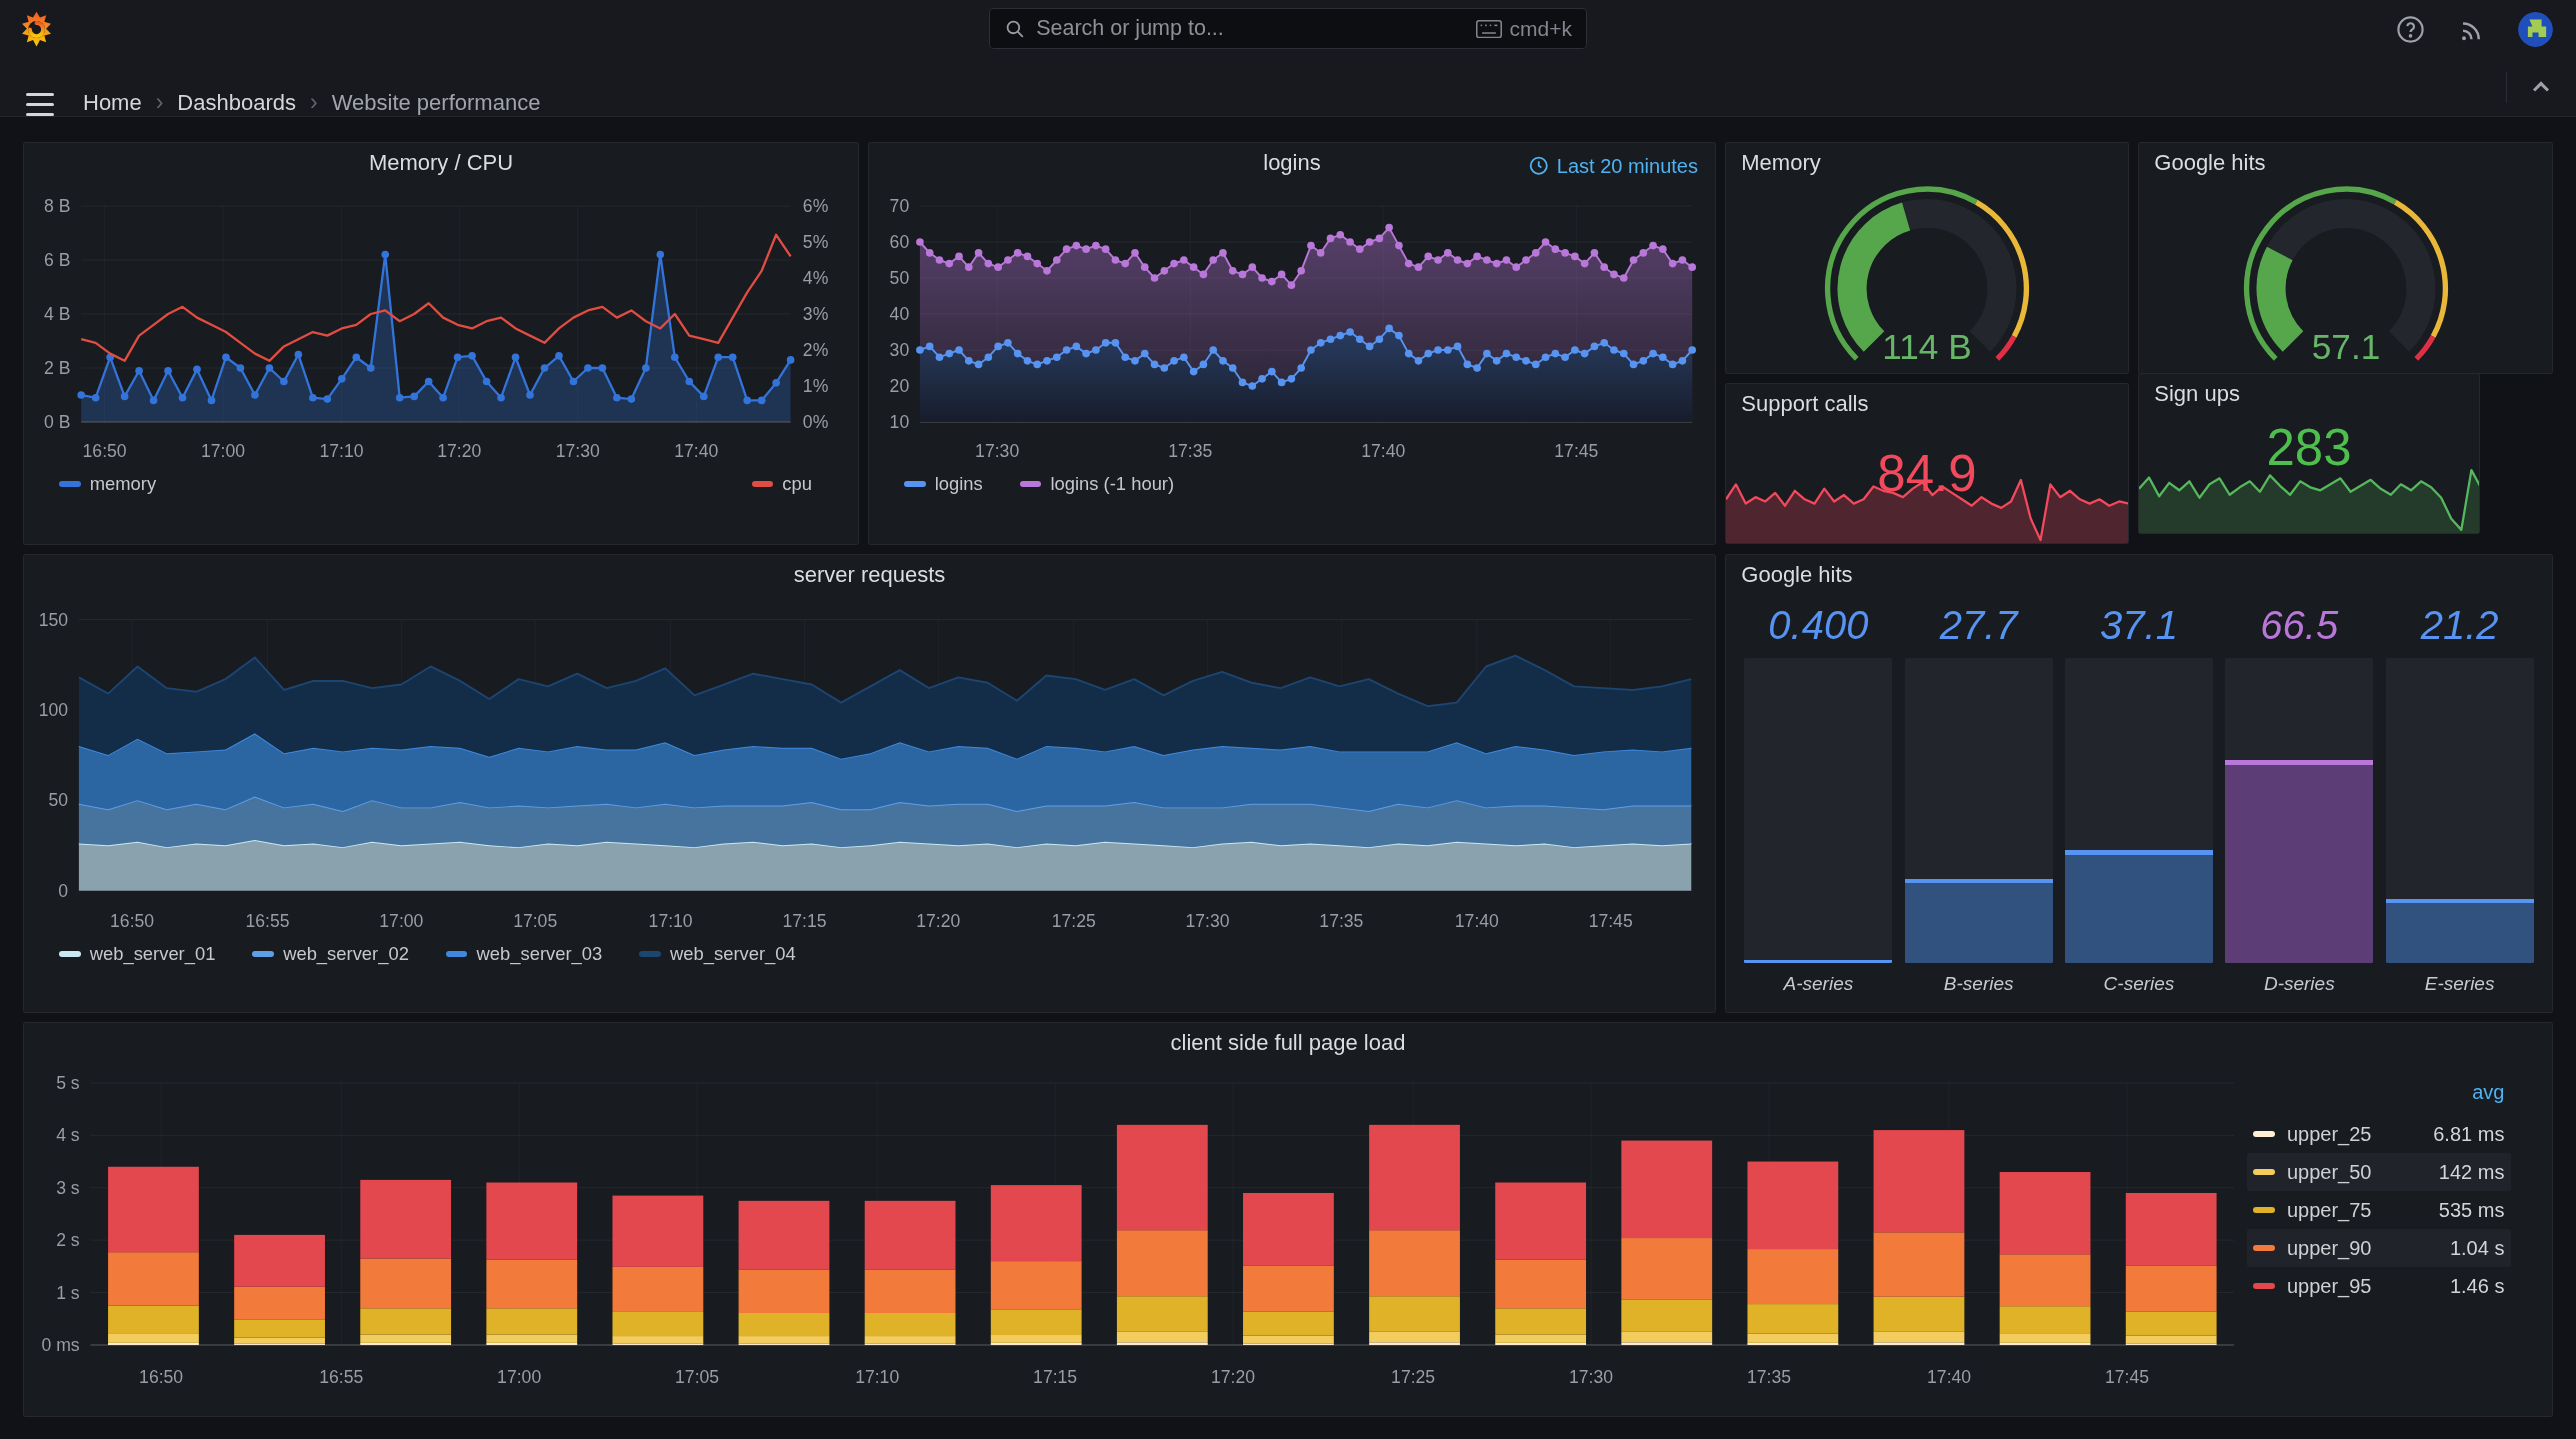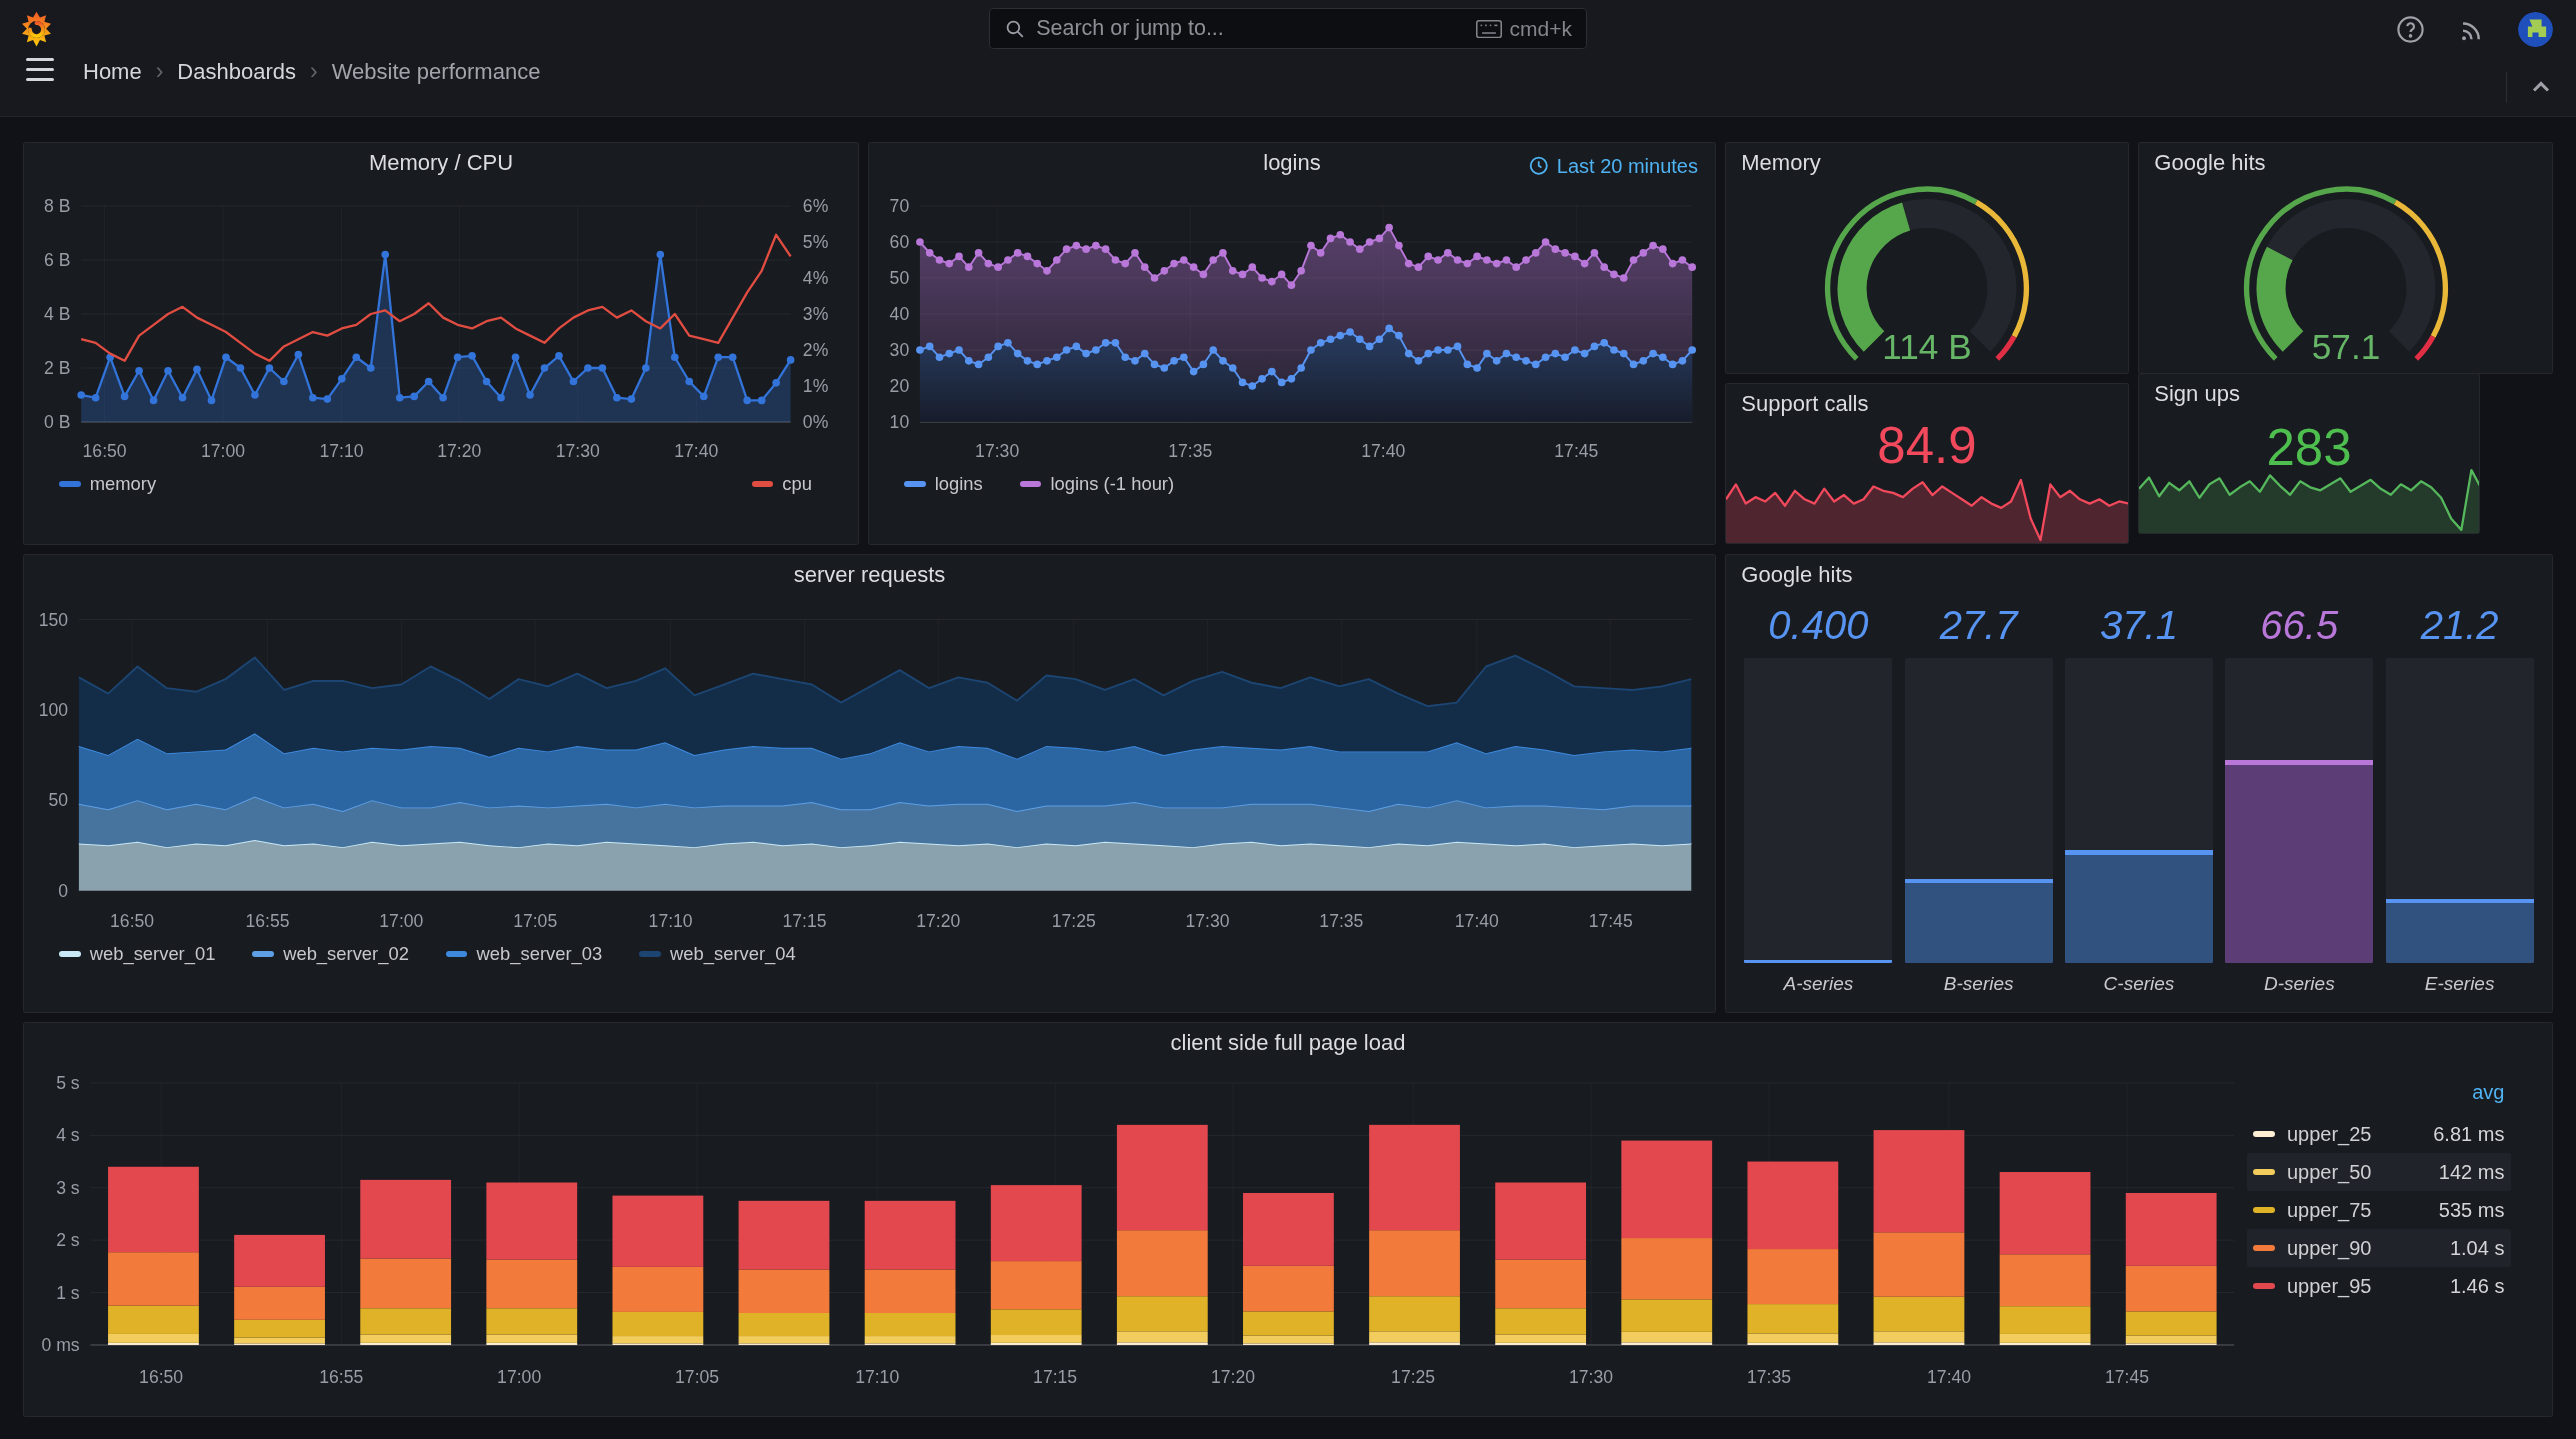--- a/index.html
+++ b/index.html
@@ -15,21 +15,21 @@
   .searchbox { position:absolute; left:50%; top:8.4px; transform:translateX(-50%);
                width:598px; height:41px; background:#0d0e12; border:0.8px solid #2c2f36;
                border-radius:4.6px; display:flex; align-items:center; padding:0 14px; gap:10.7px; }
   .searchbox input { flex:1; background:transparent; border:none; outline:none;
                      font-size:21.5px; color:#c7c8cc; font-family:Liberation Sans, sans-serif; }
   .searchbox input::placeholder { color:#8e9097; }
   .shortcut { display:flex; align-items:center; gap:7.7px; color:#83858d; font-size:21px; }
   .top-icons { position:absolute; right:23px; top:0; height:58px; display:flex; align-items:center; gap:32px; }
   .avatar { width:35px; height:35px; border-radius:50%; overflow:hidden; }
 
-  .breadcrumb-row { position:relative; height:58px; display:flex; align-items:flex-start; padding-left:26px; }
+  .breadcrumb-row { position:relative; height:58px; display:flex; align-items:flex-end; padding-left:26px; }
   .hamburger { width:28px; height:23px; display:flex; flex-direction:column; justify-content:space-between; cursor:pointer; }
   .hamburger div { height:3.1px; background:#d5d6db; border-radius:1.5px; }
   .crumbs { display:flex; align-items:center; gap:14px; margin-left:29px; font-size:22px; }
   .crumb { color:#d5d6db; cursor:pointer; }
   .crumb.current { color:#a2a4ab; }
   .crumb-sep { color:#61646b; font-size:23px; }
   .kiosk { position:absolute; right:21.5px; top:12.3px; display:flex; align-items:center; gap:20px; height:34px; }
   .kiosk .divider { width:0.8px; height:31px; background:#2a2d33; }
 
   
@@ -502,21 +502,21 @@
         <path d="M88.07611844574883 229.92388155425118 A130 130 0 0 1 244.40962689621293 25.0779031230351" stroke="#56A64B" stroke-width="7" fill="none"></path>
         <path d="M244.40962689621293 25.0779031230351 A130 130 0 0 1 293.91986840570235 200.62797763322283" stroke="#EAB839" stroke-width="7" fill="none"></path>
         <path d="M293.91986840570235 200.62797763322283 A130 130 0 0 1 271.9238815542513 229.92388155425107" stroke="#E02F44" stroke-width="7" fill="none"></path>
         <text x="180" y="230" text-anchor="middle" fill="#67B668" font-size="46" font-weight="500">57.1</text>
       </svg>
     </div>
 </div>
 
 <div class="panel p5">
   <div class="ptitle-l">Support calls</div>
-  <div class="stat-value" style="top:32px;color:#F2495C">84.9</div>
+  <div class="stat-value" style="top:60px;color:#F2495C">84.9</div>
   <svg class="spark" width="403" height="66" viewBox="0 0 525 86">
       <path d="M0 29.07142857142857L12.804878048780488 9.57142857142857L25.609756097560975 34.642857142857146L38.41463414634146 26.285714285714285L51.21951219512195 31.857142857142854L64.02439024390243 20.714285714285715L76.82926829268293 37.42857142857143L89.63414634146342 17.92857142857143L102.4390243902439 29.07142857142857L115.2439024390244 34.642857142857146L128.04878048780486 15.142857142857146L140.85365853658539 31.857142857142854L153.65853658536585 23.5L166.46341463414635 34.642857142857146L179.26829268292684 29.07142857142857L192.0731707317073 12.357142857142854L204.8780487804878 17.92857142857143L217.68292682926827 20.714285714285715L230.4878048780488 26.285714285714285L243.2926829268293 15.142857142857146L256.0975609756097 6.785714285714285L268.9024390243903 23.5L281.70731707317077 12.357142857142854L294.51219512195127 20.714285714285715L307.3170731707317 29.07142857142857L320.1219512195122 37.42857142857143L332.9268292682927 26.285714285714285L345.7317073170732 34.642857142857146L358.5365853658537 40.214285714285715L371.3414634146341 31.857142857142854L384.1463414634146 4L396.9512195121951 54.14285714285714L409.7560975609756 82L422.5609756097561 9.57142857142857L435.36585365853654 26.285714285714285L448.1707317073171 17.92857142857143L460.9756097560976 29.07142857142857L473.7804878048781 34.642857142857146L486.5853658536586 29.07142857142857L499.390243902439 37.42857142857143L512.1951219512194 31.857142857142854L525 34.642857142857146L525 86L0 86Z" fill="rgba(242,73,92,0.25)" stroke="none"></path>
       <path d="M0 29.07142857142857L12.804878048780488 9.57142857142857L25.609756097560975 34.642857142857146L38.41463414634146 26.285714285714285L51.21951219512195 31.857142857142854L64.02439024390243 20.714285714285715L76.82926829268293 37.42857142857143L89.63414634146342 17.92857142857143L102.4390243902439 29.07142857142857L115.2439024390244 34.642857142857146L128.04878048780486 15.142857142857146L140.85365853658539 31.857142857142854L153.65853658536585 23.5L166.46341463414635 34.642857142857146L179.26829268292684 29.07142857142857L192.0731707317073 12.357142857142854L204.8780487804878 17.92857142857143L217.68292682926827 20.714285714285715L230.4878048780488 26.285714285714285L243.2926829268293 15.142857142857146L256.0975609756097 6.785714285714285L268.9024390243903 23.5L281.70731707317077 12.357142857142854L294.51219512195127 20.714285714285715L307.3170731707317 29.07142857142857L320.1219512195122 37.42857142857143L332.9268292682927 26.285714285714285L345.7317073170732 34.642857142857146L358.5365853658537 40.214285714285715L371.3414634146341 31.857142857142854L384.1463414634146 4L396.9512195121951 54.14285714285714L409.7560975609756 82L422.5609756097561 9.57142857142857L435.36585365853654 26.285714285714285L448.1707317073171 17.92857142857143L460.9756097560976 29.07142857142857L473.7804878048781 34.642857142857146L486.5853658536586 29.07142857142857L499.390243902439 37.42857142857143L512.1951219512194 31.857142857142854L525 34.642857142857146" fill="none" stroke="#F2495C" stroke-width="3" stroke-linejoin="round"></path>
     </svg>
 </div>
 
 <div class="panel p6">
   <div class="ptitle-l">Sign ups</div>
   <div class="stat-value" style="top:44px;color:#4EBF4E">283</div>
   <svg class="spark" width="413" height="66" viewBox="0 0 539 86">

